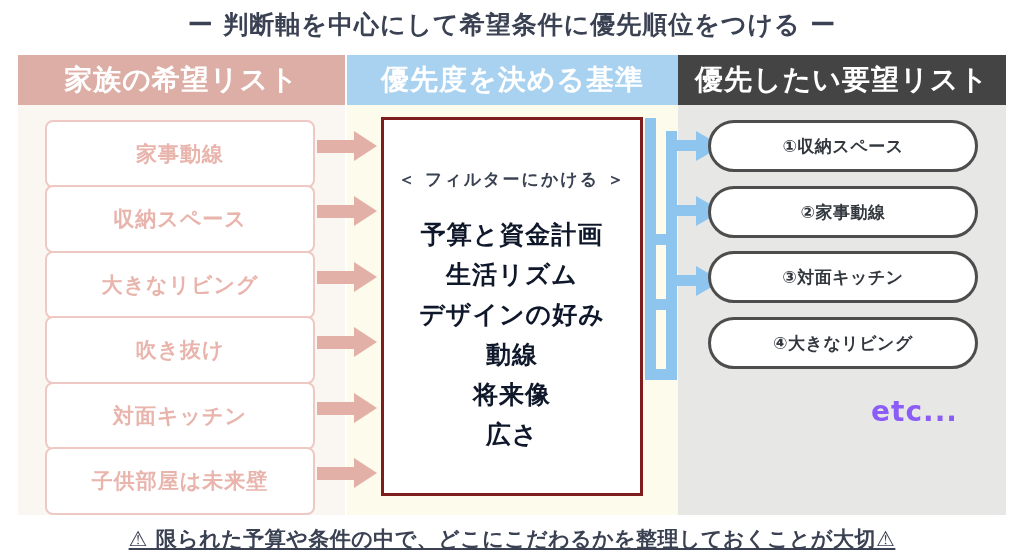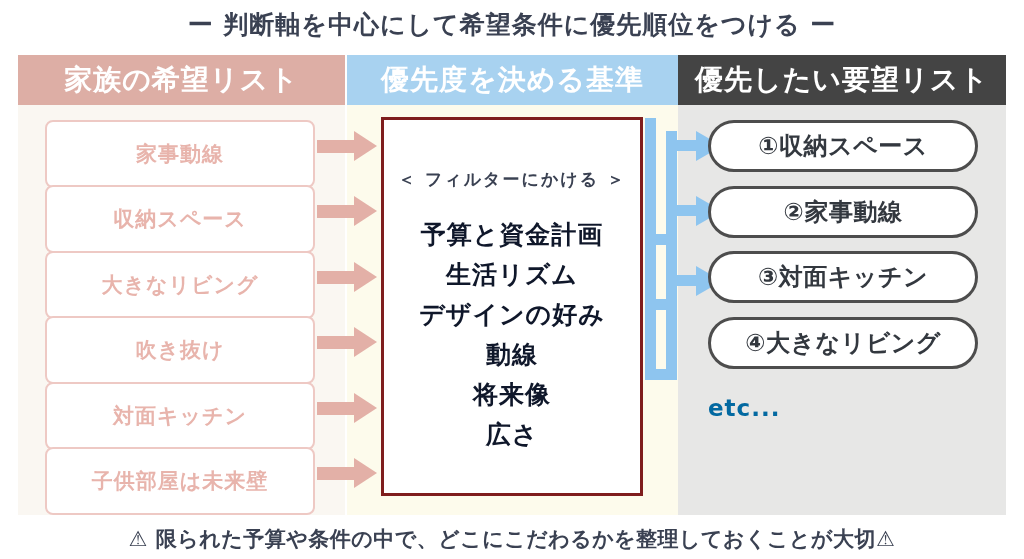--- a/index.html
+++ b/index.html
@@ -199,52 +199,54 @@
   .pill {
     position: absolute;
     left: 708px;
     width: 270px;
     height: 52px;
     box-sizing: border-box;
     border: 3px solid #4d4d4d;
     border-radius: 26px;
     background: #ffffff;
     color: #33383f;
-    font-size: 24px;
+    font-size: 17px;
     font-weight: bold;
     letter-spacing: 0.5px;
     display: flex;
     align-items: center;
     justify-content: center;
     white-space: nowrap;
   }
   .etc {
     position: absolute;
     left: 708px;
     top: 395px;
     width: 250px;
-    font-size: 23px;
-    font-weight: bold;
-    letter-spacing: 1px;
-    color: #0369a1;
+    text-align: right;
+    font-size: 28px;
+    font-weight: bold;
+    letter-spacing: 1px;
+    color: #8b5cf6;
     white-space: nowrap;
   }
 
   
   .footer {
     position: absolute;
     left: 0;
     top: 525px;
     width: 1024px;
     text-align: center;
     font-size: 21px;
     font-weight: bold;
     letter-spacing: 0.5px;
     color: #3a4152;
     white-space: nowrap;
+    text-decoration: underline;
   }
 </style>
 </head>
 <body>
 
 <div class="title">ー 判断軸を中心にして希望条件に優先順位をつける ー</div>
 
 <div class="col-bg left"></div>
 <div class="col-bg center"></div>
 <div class="col-bg right"></div>

